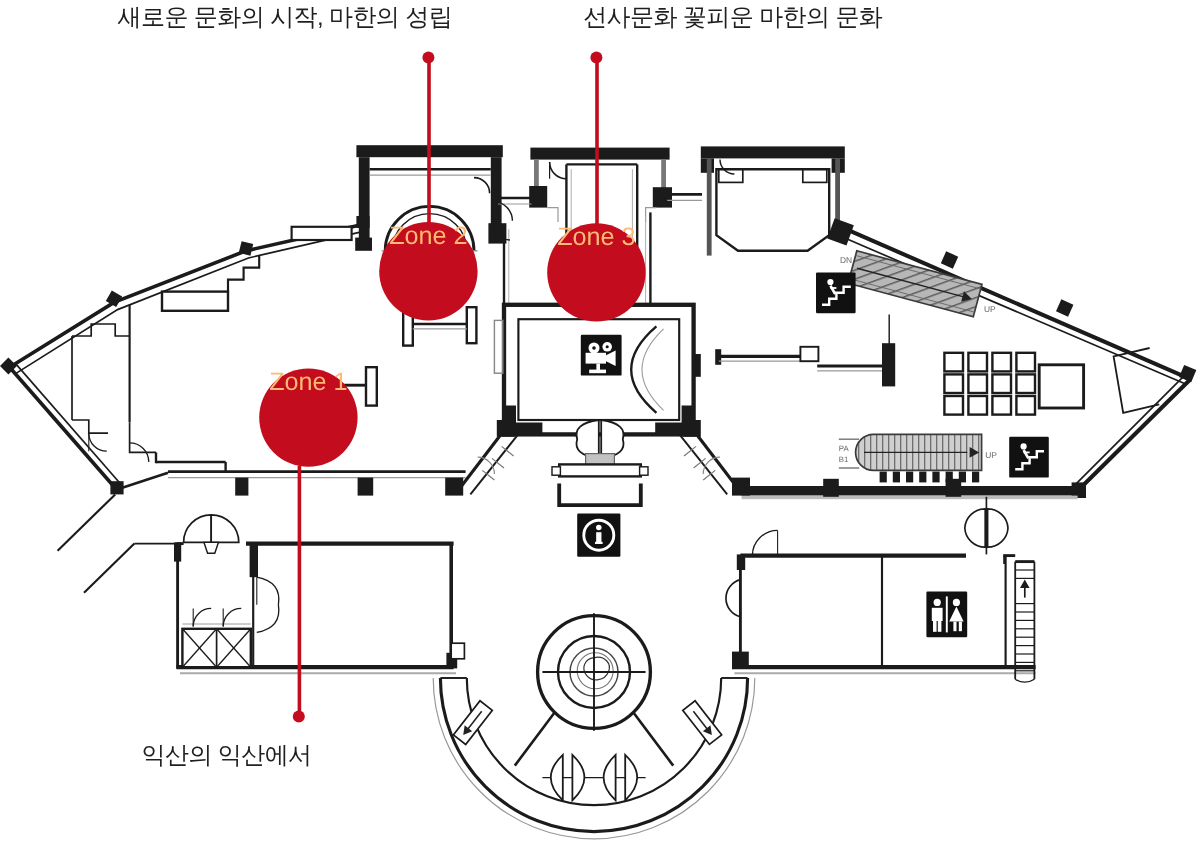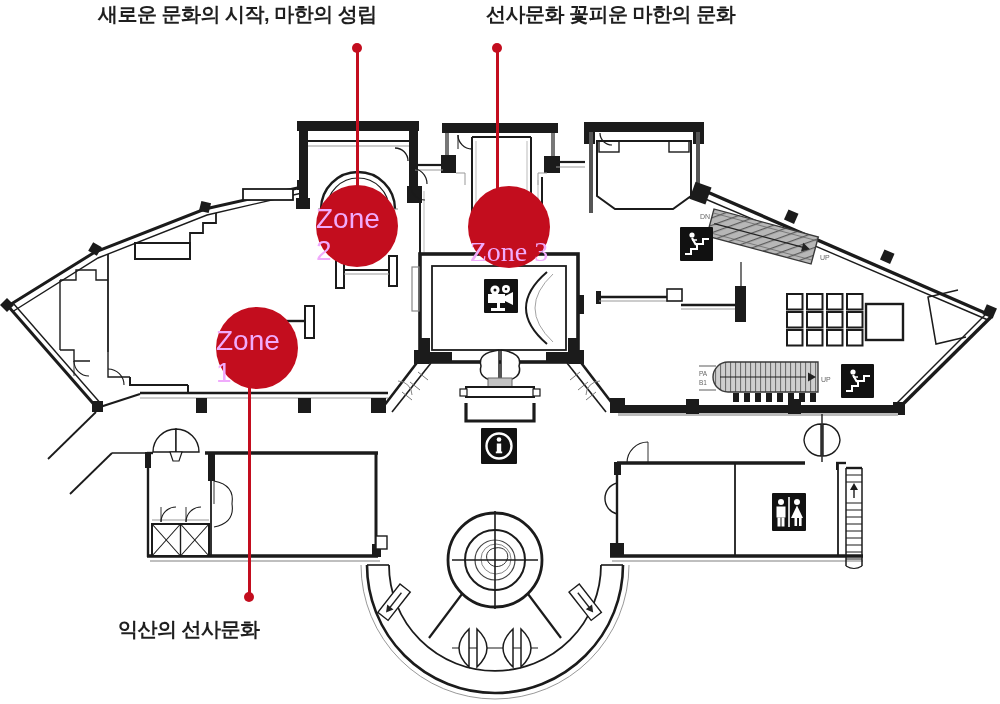--- a/index.html
+++ b/index.html
@@ -1,22 +1,22 @@
 <!DOCTYPE html>
 <html><head>
 <meta charset="utf-8">
 <style>
   html,body{margin:0;padding:0;background:#fff;}
   #stage{position:relative;width:1000px;height:704px;background:#fff;overflow:hidden;
          font-family:"Liberation Sans","DejaVu Sans",sans-serif;}
   .abs{position:absolute;}
   svg{display:block;}
-  .caption{position:absolute;font-weight:bold;font-size:20px;color:#1f1f1f;letter-spacing:-0.5px;white-space:nowrap;}
+  .caption{position:absolute;font-weight:normal;font-size:20px;color:#1f1f1f;letter-spacing:-0.5px;white-space:nowrap;}
   .zone-circle{position:absolute;width:82px;height:82px;border-radius:50%;background:#c30d1e;
-               display:flex;align-items:flex-end;justify-content:center;color:#f0abfc;font-size:28px;font-weight:500;}
+               display:flex;align-items:flex-start;justify-content:center;color:#fdba74;font-size:21px;font-weight:500;}
   .zone-line{position:absolute;width:3px;background:#c30d1e;}
   .zone-dot{position:absolute;width:10px;height:10px;border-radius:50%;background:#c30d1e;}
 </style>
 </head>
 <body>
 
 <div id="stage">
 
 <svg class="abs" style="left:0;top:0" width="1000" height="704" viewBox="0 0 1000 704">
   <defs>
@@ -408,32 +408,32 @@
     <line x1="846" y1="552" x2="862" y2="552" stroke-width="1"></line>
     <line x1="846" y1="559" x2="862" y2="559" stroke-width="1"></line>
     <line x1="854" y1="498" x2="854" y2="486" stroke-width="1.4"></line>
     <path d="M854,483 l-4,7 h8 Z" fill="#1b1b1b" stroke="none"></path>
     <path d="M846,566 Q854,571 862,566" stroke-width="1.1"></path>
   </g>
 </svg>
 
 <div class="caption" style="left:98px;top:1px;">새로운 문화의 시작, 마한의 성립</div>
 <div class="caption" style="left:486px;top:1px;">선사문화 꽃피운 마한의 문화</div>
-<div class="caption" style="left:118px;top:616px;">익산의 선사문화</div>
+<div class="caption" style="left:118px;top:616px;">익산의 익산에서</div>
 
 <div class="zone-dot" style="left:352px;top:43px;"></div>
 <div class="zone-line" style="left:356px;top:49px;height:138px;"></div>
 <div class="zone-dot" style="left:492px;top:43px;"></div>
 <div class="zone-line" style="left:496px;top:49px;height:140px;"></div>
 <div class="zone-line" style="left:248px;top:388px;height:210px;"></div>
 <div class="zone-dot" style="left:244px;top:592px;"></div>
 
 <div class="zone-circle" style="left:316px;top:185px;">
   <span>Zone 2</span>
 </div>
-<div class="zone-circle" style="left:468px;top:186px;font-family:Liberation Serif, serif;">
+<div class="zone-circle" style="left:456px;top:186px;">
   <span>Zone 3</span>
 </div>
 <div class="zone-circle" style="left:216px;top:307px;">
   <span>Zone 1</span>
 </div>
 
 </div>
 
 </body></html>

